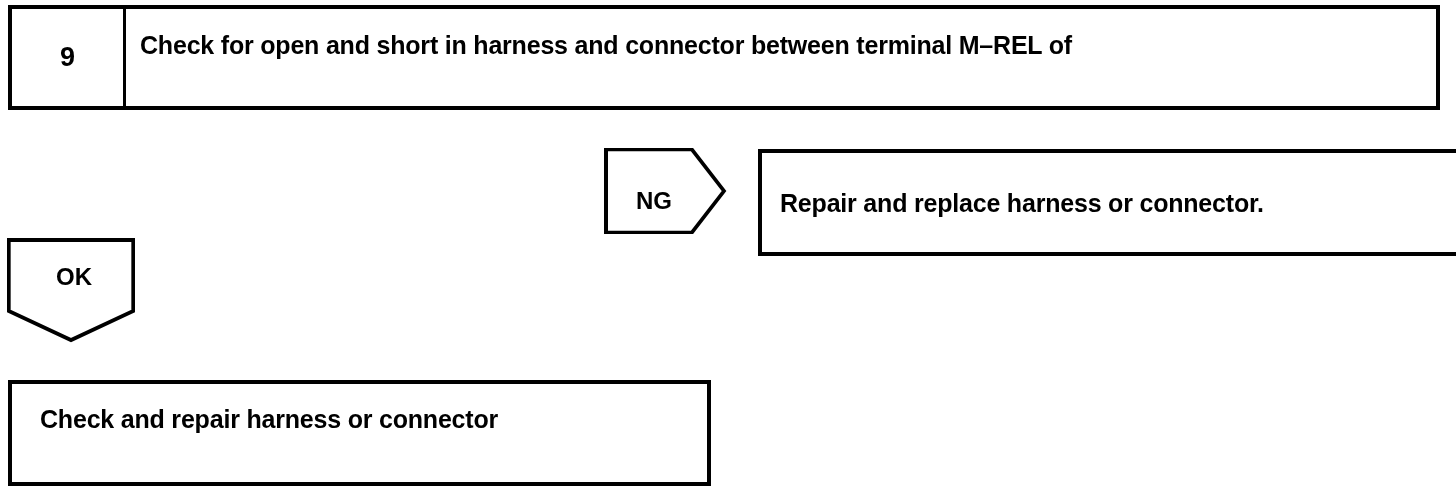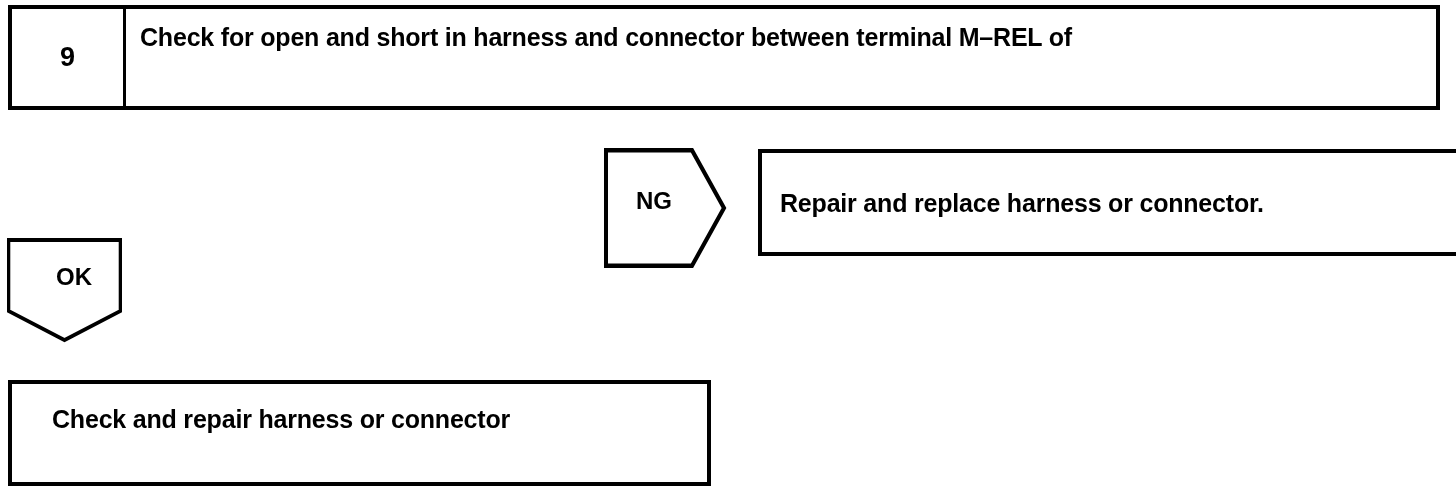--- a/index.html
+++ b/index.html
@@ -44,36 +44,36 @@
   .step-num {
     font-size: 27px;
     font-weight: bold;
     color: #000000;
     letter-spacing: 0px;
     line-height: 1;
   }
   .step-text {
     position: absolute;
     left: 128px;
-    top: 14px;
+    top: 22px;
     right: 8px;
     font-size: 25px;
     font-weight: bold;
     color: #000000;
     line-height: 29px;
     letter-spacing: -0.2px;
   }
 
   
   .pent-right {
     position: absolute;
     left: 604px;
     top: 148px;
     width: 122px;
-    height: 120px;
+    height: 86px;
   }
   .pent-right svg,
   .pent-down svg {
     display: block;
     width: 100%;
     height: 100%;
     overflow: visible;
   }
   .pent-label {
     position: absolute;
@@ -85,21 +85,21 @@
   }
   .pent-right .pent-label {
     left: 32px;
     top: 41px;
   }
 
   .pent-down {
     position: absolute;
     left: 7px;
     top: 238px;
-    width: 115px;
+    width: 128px;
     height: 104px;
   }
   .pent-down .pent-label {
     left: 49px;
     top: 27px;
   }
 
   
   .result-box {
     position: absolute;
@@ -126,21 +126,21 @@
     color: #000000;
     line-height: 29px;
     letter-spacing: -0.2px;
   }
   .ng-result .result-text {
     left: 18px;
     top: 36px;
     right: 10px;
   }
   .ok-result .result-text {
-    left: 40px;
+    left: 28px;
     top: 21px;
     right: 10px;
   }
   .nowrap { white-space: nowrap; }
 </style>
 </head>
 <body>
 
 <div id="canvas">
 

